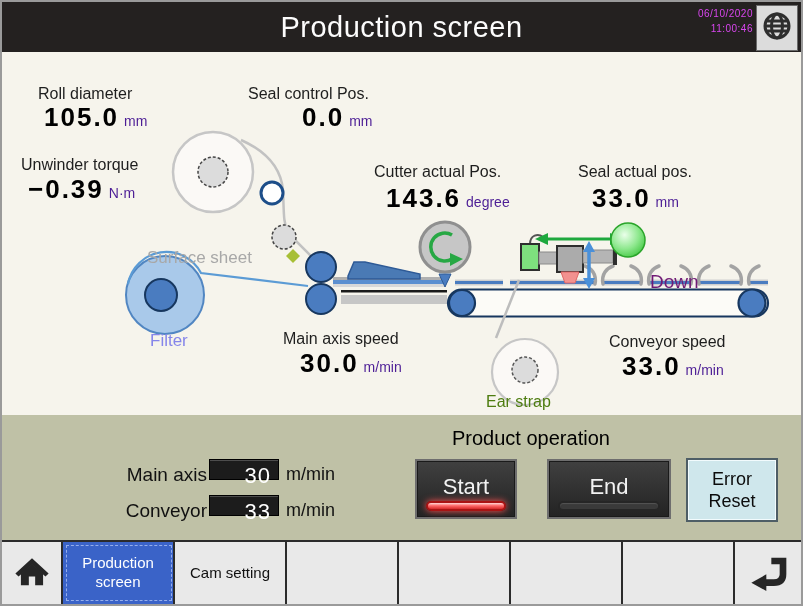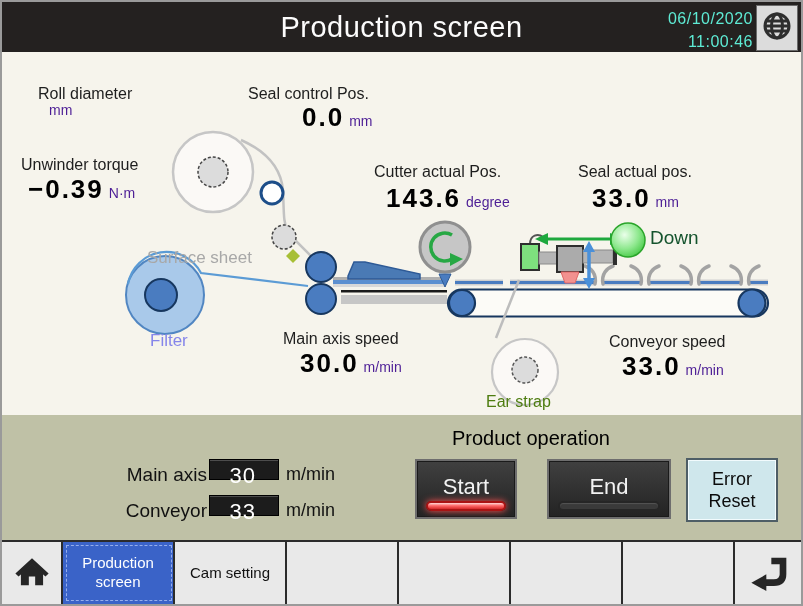--- a/index.html
+++ b/index.html
@@ -1,41 +1,41 @@
 <!DOCTYPE html>
 <html><head>
 <meta charset="utf-8">
 <style>
   html,body{margin:0;padding:0;background:#d8d8d8;font-family:"Liberation Sans",sans-serif;}
   .screen{position:relative;width:803px;height:606px;box-sizing:border-box;border:2px solid #9a9a9a;background:#f6f4ec;overflow:hidden;}
 
   
   .header{position:absolute;left:0;top:0;width:799px;height:50px;background:#242120;}
   .header-title{position:absolute;left:0;right:0;top:0;height:50px;line-height:50px;text-align:center;color:#fcfcfc;font-size:29px;letter-spacing:0.5px;}
-  .header-datetime{position:absolute;right:48px;top:5px;text-align:right;color:#5eead4;font-size:16px;line-height:1.45;letter-spacing:0.5px;}
+  .header-datetime{position:absolute;right:48px;top:5px;text-align:right;color:#d946ef;font-size:10px;line-height:1.45;letter-spacing:0.5px;}
   .globe-btn{position:absolute;right:3px;top:3px;width:40px;height:44px;background:#dcdcdc;border:1px solid #6a6a6a;display:flex;align-items:center;justify-content:center;}
 
   
   .diagram{position:absolute;left:0;top:50px;width:799px;height:363px;}
   .diagram svg{position:absolute;left:0;top:0;}
   .metric-label{position:absolute;font-size:16px;color:#1e1e1e;white-space:nowrap;}
   .metric-value{position:absolute;white-space:nowrap;display:flex;align-items:baseline;}
   .metric-value .val{font-size:26px;font-weight:bold;color:#000;letter-spacing:2px;}
   .metric-value .unit{font-size:14px;color:#4c1d95;margin-left:5px;letter-spacing:0;}
   .part-label{position:absolute;white-space:nowrap;}
   .lbl-surface{font-size:17px;color:#a8a8a8;margin-top:32px;}
   .lbl-filter{font-size:17px;color:#8585ea;}
   .lbl-ear{font-size:16px;color:#4d7c0f;}
-  .lbl-down{font-size:19px;color:#14532d;}
+  .lbl-down{font-size:19px;color:#701a75;margin-top:44px;}
 
   
   .panel{position:absolute;left:0;top:413px;width:799px;height:125px;background:#bfc1a6;}
   .panel-title{position:absolute;font-size:20px;color:#000;white-space:nowrap;}
   .row-label{position:absolute;font-size:19px;color:#111;text-align:right;}
-  .num-box{position:absolute;width:70px;height:21px;background:#1c1c1c;border:1px solid #000;box-shadow:inset 0 1px 0 #4d4d4d;box-sizing:border-box;color:#fff;font-size:22px;line-height:31px;text-align:right;padding-right:22px;letter-spacing:1px;}
+  .num-box{position:absolute;width:70px;height:21px;background:#1c1c1c;border:1px solid #000;box-shadow:inset 0 1px 0 #4d4d4d;box-sizing:border-box;color:#fff;font-size:22px;line-height:31px;text-align:right;padding-right:7px;letter-spacing:1px;}
   .row-unit{position:absolute;font-size:18px;color:#111;}
   .op-btn{position:absolute;background:linear-gradient(#404040,#232323);border:2px solid #6e6e6e;box-shadow:inset 0 0 0 1px #1a1a1a;box-sizing:border-box;color:#f2f2f2;font-size:22px;text-align:center;padding-top:13px;cursor:pointer;}
   .indicator{position:absolute;left:9px;right:9px;bottom:6px;height:10px;border-radius:5px;box-sizing:border-box;}
   .indicator.on{background:linear-gradient(#ffd9d9,#ff6a6a 45%,#d42a2a);border:2px solid #a81414;box-shadow:0 0 7px #ff5252;}
   .indicator.off{background:#3a3a3a;border:2px solid #262626;box-shadow:inset 0 1px 1px #555;}
   .error-btn{position:absolute;background:#cfe7ec;border:2px solid #4e5e66;box-shadow:inset 0 0 0 1px #f2fbfd;box-sizing:border-box;color:#0c0c0c;font-size:18px;text-align:center;display:flex;flex-direction:column;justify-content:center;line-height:1.25;cursor:pointer;}
 
   
   .navbar{position:absolute;left:0;top:538px;width:799px;height:64px;background:#2b2b2b;display:flex;border-top:2px solid #2b2b2b;box-sizing:border-box;}
   .nav-cell{background:#e9e9e9;border-right:2px solid #2b2b2b;box-sizing:border-box;display:flex;align-items:center;justify-content:center;text-align:center;font-size:15px;color:#111;line-height:1.25;cursor:pointer;}
@@ -202,20 +202,21 @@
           <polygon points="581,200 593,200 587,189" fill="#4a90d9"></polygon>
           <polygon points="581,226 593,226 587,237" fill="#4a90d9"></polygon>
         </g>
       </g>
 
       <circle cx="626" cy="188" r="17" fill="url(#lampG)" stroke="#2aa42a" stroke-width="1.5"></circle>
     </svg>
 
     <div class="metric-label" style="left:36px;top:33px;">Roll diameter</div>
     <div class="metric-value" style="left:42px;top:50px;">
+      <span class="val">105.0</span>
       <span class="unit">mm</span>
     </div>
 
     <div class="metric-label" style="left:246px;top:33px;">Seal control Pos.</div>
     <div class="metric-value" style="left:300px;top:50px;">
       <span class="val">0.0</span>
       <span class="unit">mm</span>
     </div>
 
     <div class="metric-label" style="left:19px;top:104px;">Unwinder torque</div>

